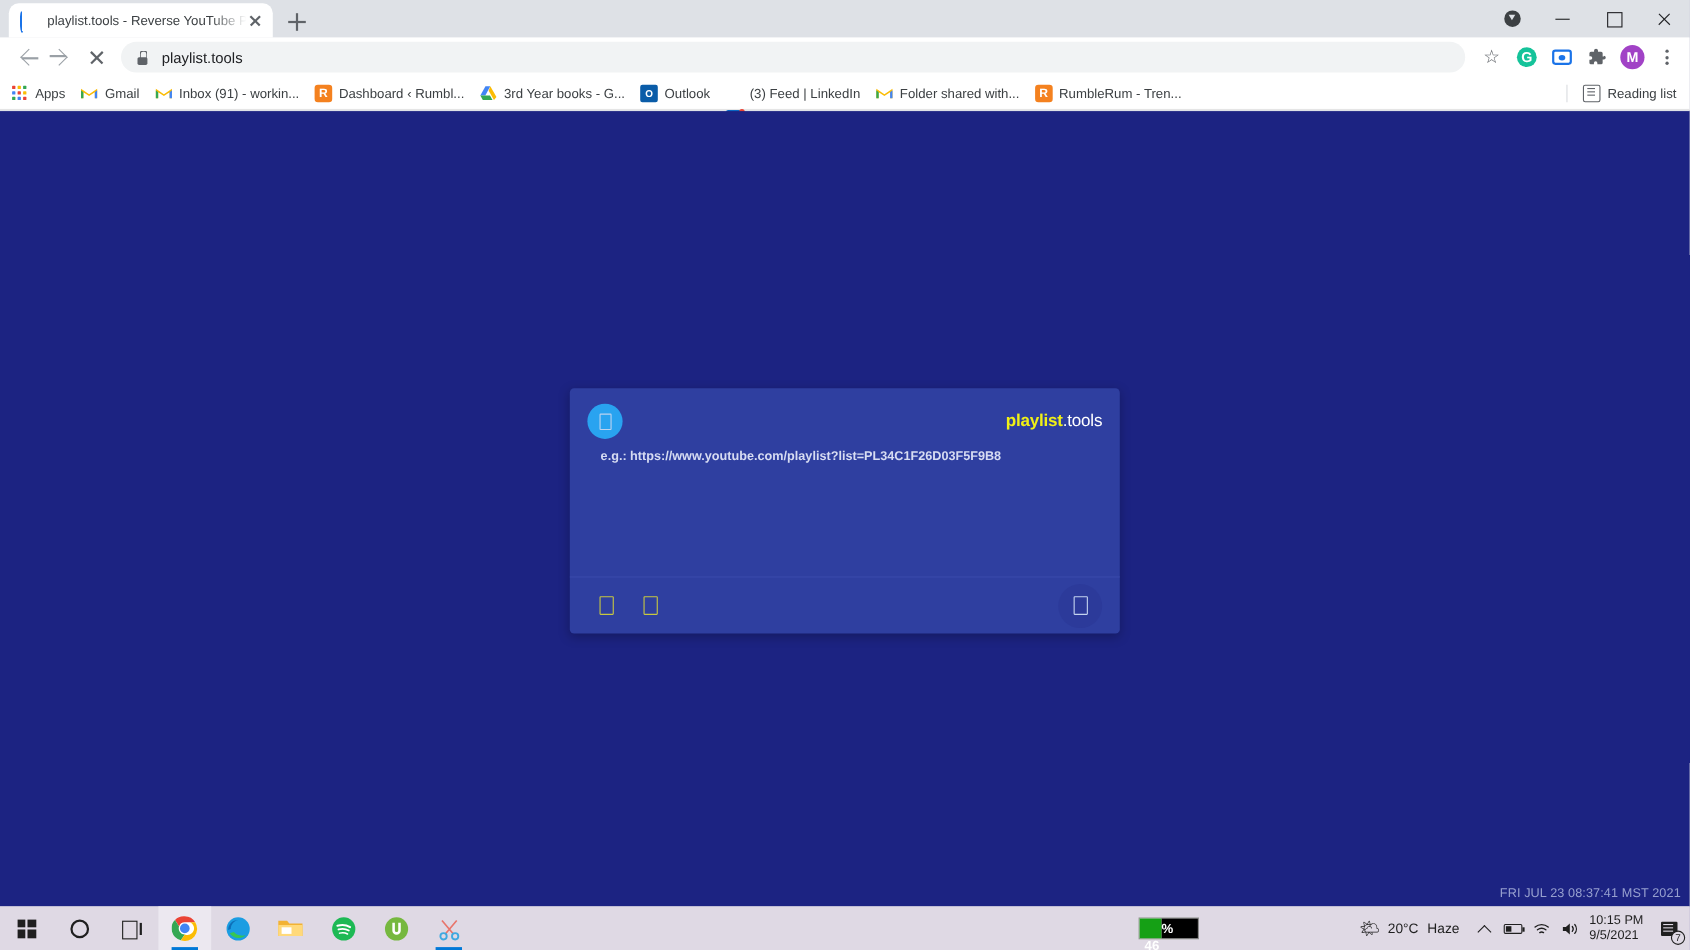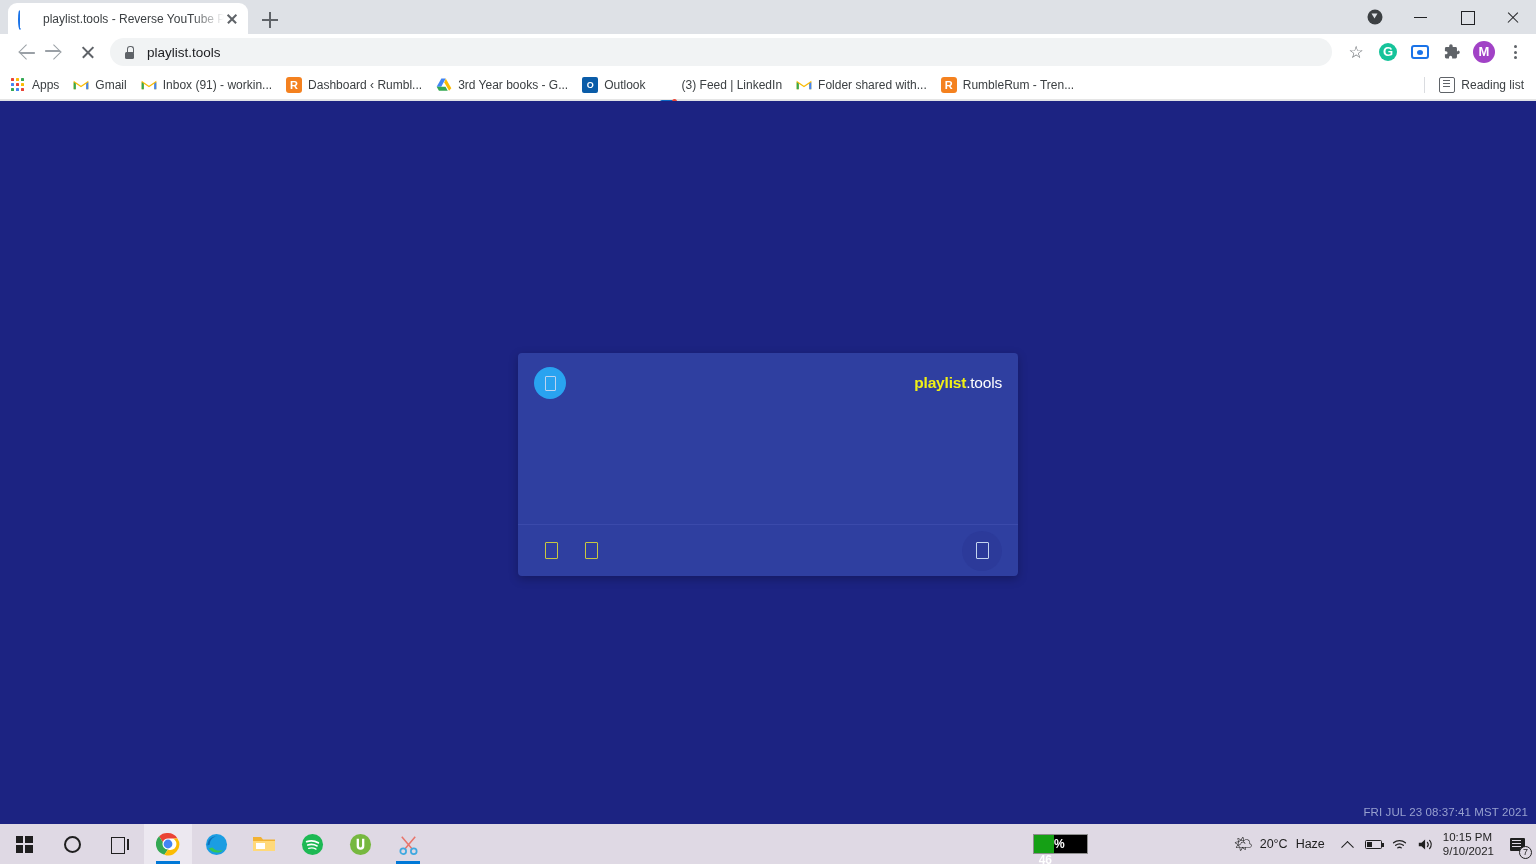--- a/index.html
+++ b/index.html
@@ -452,20 +452,21 @@
         <div class="card-head">
           <div class="avatar-circle">
             <span class="tofu"></span>
           </div>
           <div class="logo">
             <span class="yellow">playlist</span><span class="white">.tools</span>
           </div>
         </div>
 
 
+        <div class="helper">e.g.: https://www.youtube.com/playlist?list=PL34C1F26D03F5F9B8</div>
       </div>
 
       <div class="card-footer">
         <div class="footer-ic">
           <span class="tofu yellow"></span>
         </div>
         <div class="footer-ic" style="margin-left:6px">
           <span class="tofu yellow"></span>
         </div>
         <div class="fab">
@@ -574,21 +575,21 @@
     <div class="tray-ic">
       <svg width="18" height="15" viewBox="0 0 20 16">
         <path fill="#1f1f1f" d="M2 6h3l4-3.5v11L5 10H2z"></path>
         <path d="M11.5 5.5a4 4 0 0 1 0 5" stroke="#1f1f1f" stroke-width="1.3" fill="none" stroke-linecap="round"></path>
         <path d="M14 3.5a7 7 0 0 1 0 9" stroke="#1f1f1f" stroke-width="1.3" fill="none" stroke-linecap="round"></path>
       </svg>
     </div>
 
     <div class="clock">
       <div>10:15 PM</div>
-      <div>9/10/2021</div>
+      <div>9/5/2021</div>
     </div>
 
     <div class="notif">
       <span class="notif-box"></span>
       <span class="notif-badge">7</span>
     </div>
   </div>
 </div>
 
 </body></html>

